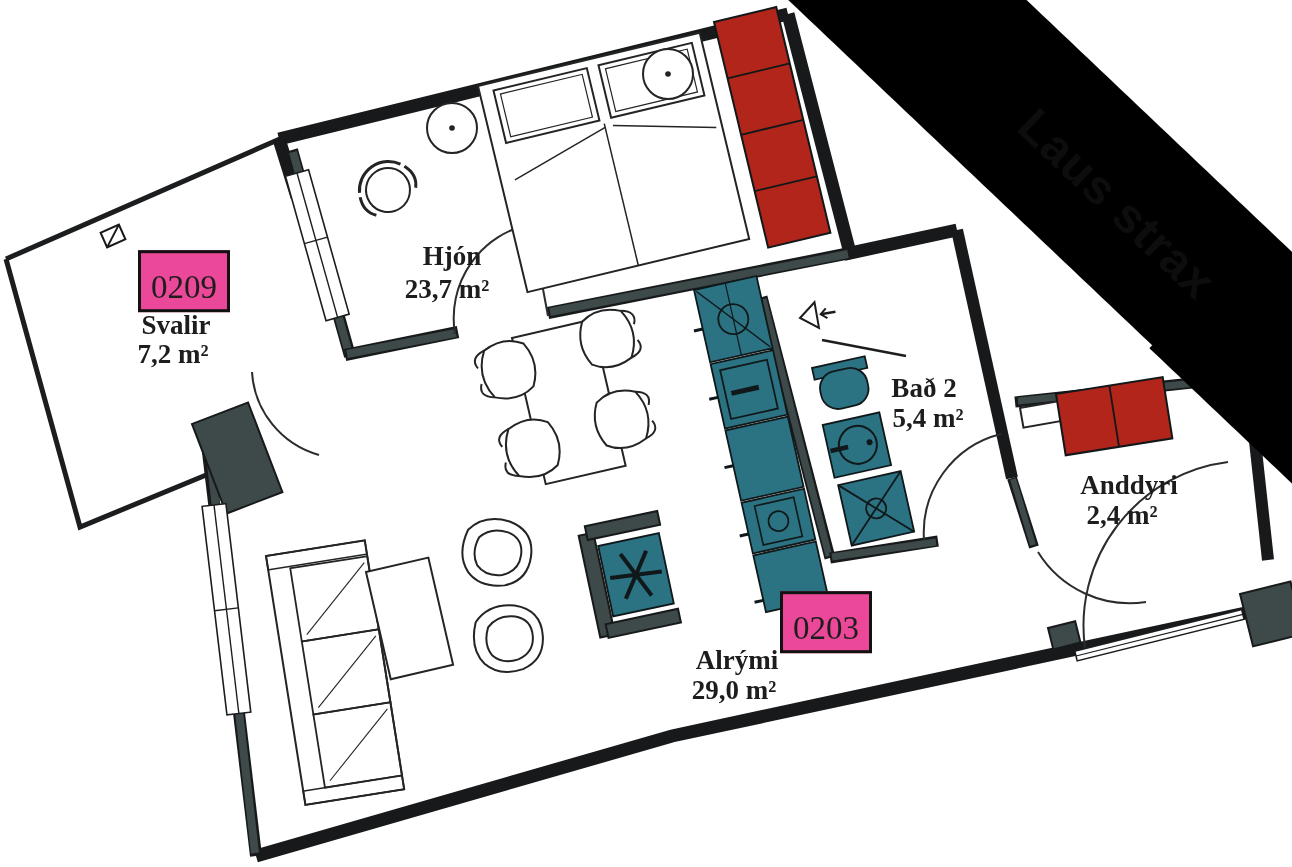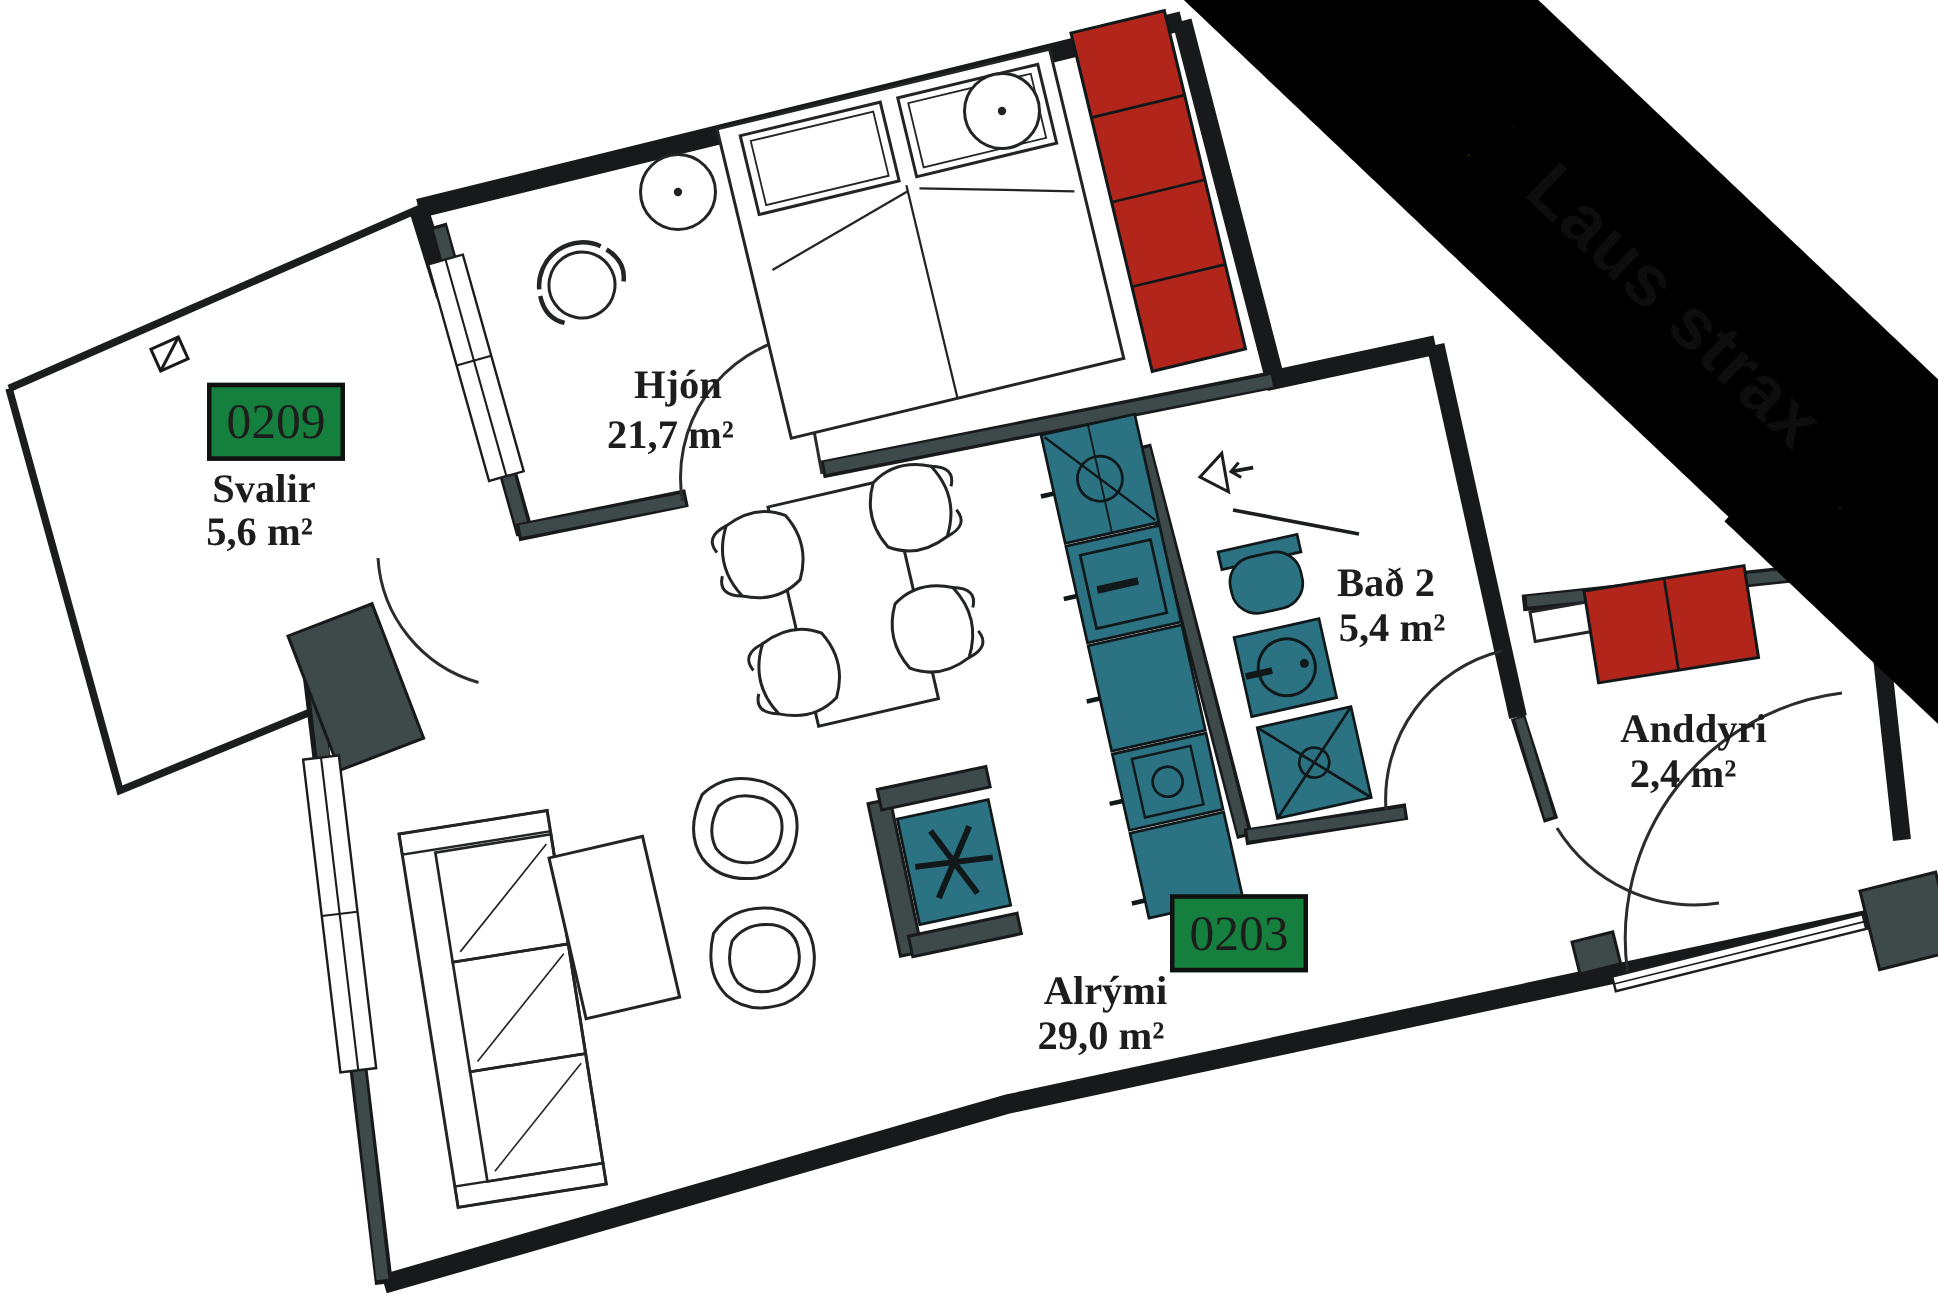--- a/index.html
+++ b/index.html
@@ -15,21 +15,21 @@
   .thin{stroke:#1b1d1f;fill:none;}
   .fT{fill:var(--teal);stroke:#10181a;stroke-width:1.8;}
   .fR{fill:var(--red);stroke:#10181a;stroke-width:2;}
   .furn{fill:#ffffff;stroke:#222425;stroke-width:2;}
   .det{stroke:#222425;fill:none;}
   .blk{fill:var(--partition);stroke:var(--wall);stroke-width:2;}
   .gold{fill:var(--gold);}
   .lbl{position:absolute;transform:translate(-50%,-50%);white-space:nowrap;color:var(--ink);
        text-align:center;line-height:1.08;}
   .room-name,.room-area{font-size:27px;font-weight:bold;}
-  .unit-box{display:inline-block;border:3px solid #111;background:#15803d;padding:7px 10px 3px 10px;
+  .unit-box{display:inline-block;border:3px solid #111;background:#ec4899;padding:17px 10px 3px 10px;
             font-size:33px;margin-left:12px;}
   .banner-text{font-family:"Liberation Sans","DejaVu Sans",sans-serif;font-weight:700;}
 </style>
 </head>
 <body>
 
 <div class="stage">
 <svg width="1292" height="867" viewBox="0 0 1292 867">
   <defs>
     <filter id="speckle" x="-5%" y="-20%" width="110%" height="140%">
@@ -258,24 +258,24 @@
     <rect class="gold" x="-40" y="-58" width="780" height="116" filter="url(#speckle)"></rect>
     <rect class="gold" x="470" y="66" width="340" height="16" filter="url(#speckle)"></rect>
     <text class="banner-text" x="330" y="20" text-anchor="middle" font-size="48" letter-spacing="1" fill="#0d0d0d">Laus strax</text>
   </g>
 </svg>
 
   <div class="lbl" style="left:178px;top:281px;">
     <span class="unit-box">0209</span>
   </div>
   <div class="lbl room-name" style="left:176px;top:326px;">Svalir</div>
-  <div class="lbl room-area" style="left:173px;top:355px;">5,6 m²</div>
+  <div class="lbl room-area" style="left:173px;top:355px;">7,2 m²</div>
 
   <div class="lbl room-name" style="left:452px;top:257px;">Hjón</div>
-  <div class="lbl room-area" style="left:447px;top:290px;">21,7 m²</div>
+  <div class="lbl room-area" style="left:447px;top:290px;">23,7 m²</div>
 
   <div class="lbl room-name" style="left:924px;top:389px;">Bað 2</div>
   <div class="lbl room-area" style="left:928px;top:419px;text-align:right;">5,4 m²</div>
 
   <div class="lbl room-name" style="left:1129px;top:486px;">Anddyri</div>
   <div class="lbl room-area" style="left:1122px;top:516px;">2,4 m²</div>
 
   <div class="lbl" style="left:820px;top:622px;">
     <span class="unit-box">0203</span>
   </div>

